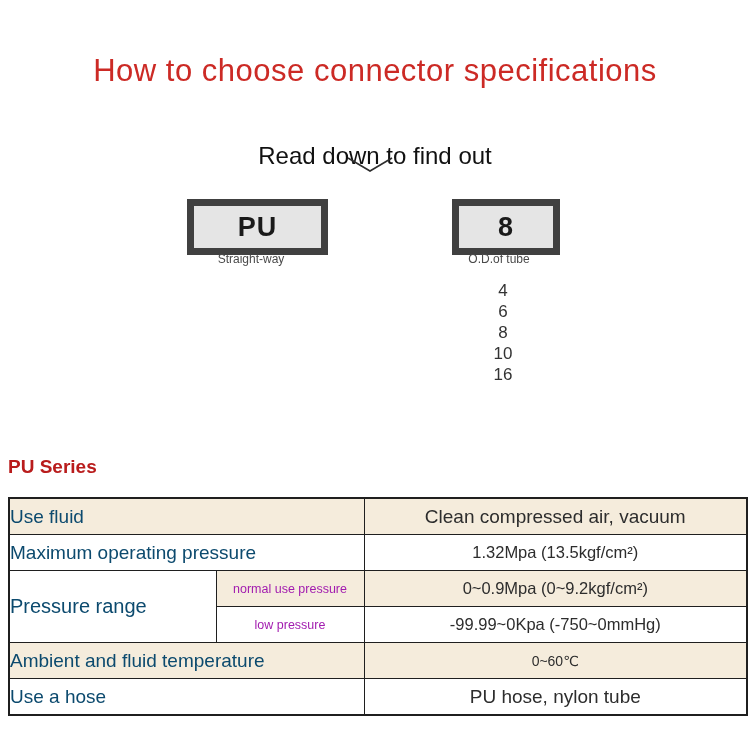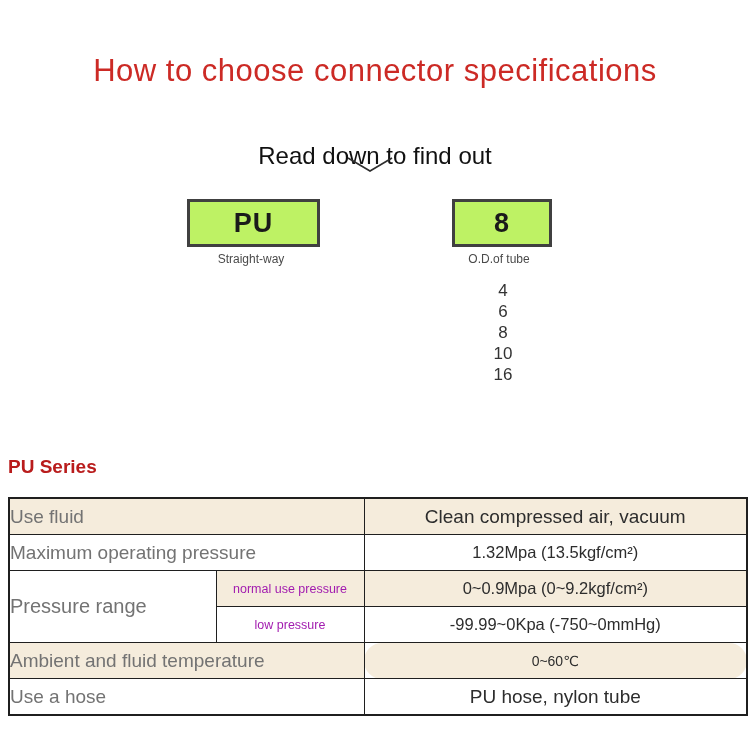--- a/index.html
+++ b/index.html
@@ -41,22 +41,22 @@
     position: absolute;
     top: 156px;
     left: 346px;
     width: 48px;
     height: 18px;
   }
   .code-box {
     position: absolute;
     top: 199px;
     height: 42px;
-    border: 3px solid #404040;
-    background: #bef264;
+    border: 7px solid #404040;
+    background: #e5e5e5;
     display: flex;
     align-items: center;
     justify-content: center;
     font-weight: 700;
     font-size: 27px;
     color: #1a1a1a;
     letter-spacing: 1px;
   }
   .box-model { left: 187px; width: 127px; }
   .box-size  { left: 452px; width: 94px; }
@@ -105,35 +105,35 @@
     padding: 0;
     vertical-align: middle;
     overflow: hidden;
     white-space: nowrap;
   }
   td.beige { background: #f5ecdc; }
   td.row-label {
     text-align: left;
     padding-left: 13px;
     font-size: 19px;
-    color: #737373;
+    color: #0c4a6e;
   }
   td.row-label-lg { font-size: 20px; margin-top: 35px; }
   td.sub-label {
     text-align: center;
     font-size: 12.5px;
     color: #a21caf;
   }
   td.row-value {
     text-align: center;
     font-size: 19px;
     color: #2d2d2d;
   }
   td.value-sm { font-size: 16.5px; }
-  td.value-xs { font-size: 14px; border-radius: 18px; }
+  td.value-xs { font-size: 14px; }
 </style>
 </head>
 <body>
 
 <div class="canvas">
 
   <div class="page-title">How to choose connector specifications</div>
 
   <div class="page-subtitle">Read down to find out</div>
 

